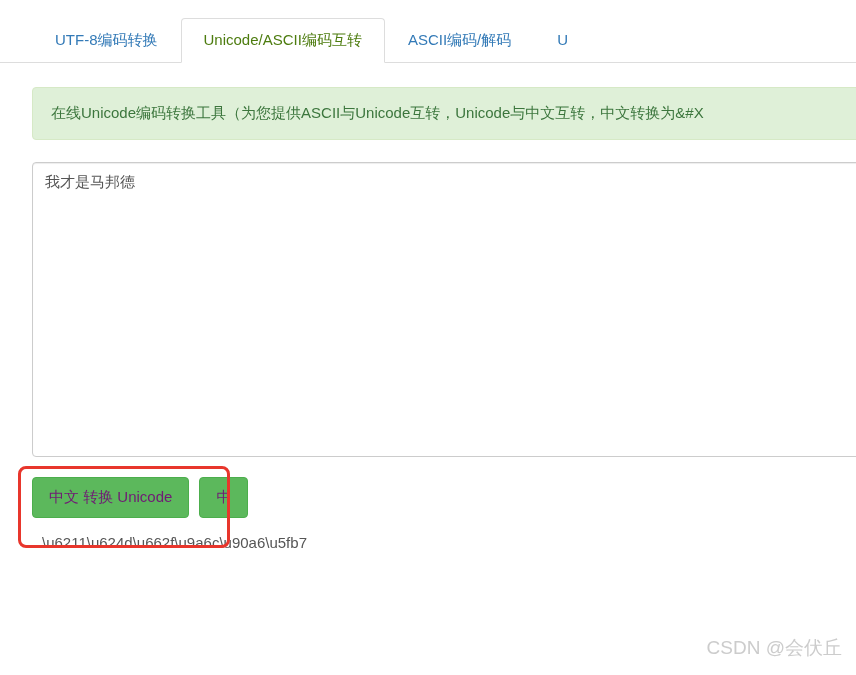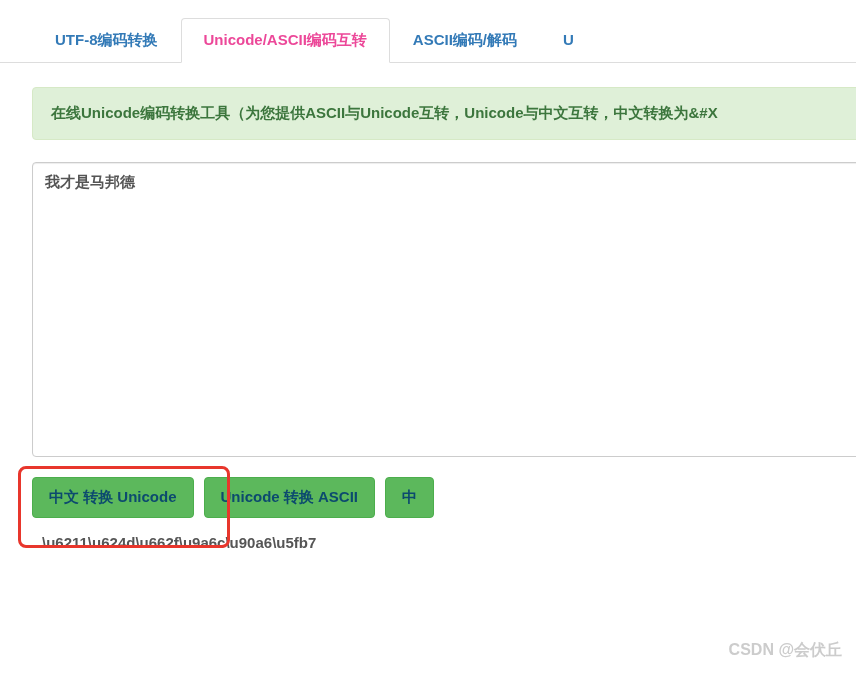--- a/index.html
+++ b/index.html
@@ -1,19 +1,18 @@
 <!DOCTYPE html>
 <html><head>
   <meta charset="utf-8">
   <style>
     * {
       box-sizing: border-box;
       margin: 0;
       padding: 0;
-      font-weight: bold;
     }
     body {
       font-family: -apple-system, BlinkMacSystemFont, "Segoe UI", "Microsoft YaHei", sans-serif;
       background: #fff;
       width: 856px;
       height: 675px;
       overflow: hidden;
       position: relative;
     }
     .tabs {
@@ -28,21 +27,21 @@
       color: #337ab7;
       cursor: pointer;
       font-size: 15px;
       border: 1px solid transparent;
       border-bottom: none;
       margin-bottom: -1px;
       background: transparent;
       white-space: nowrap;
     }
     .tab.active {
-      color: #ec4899;
+      color: #4d7c0f;
       background: #fff;
       border: 1px solid #ddd;
       border-bottom: 1px solid #fff;
       border-radius: 4px 4px 0 0;
     }
     .alert {
       margin: 24px 0 0 32px;
       padding: 16px 18px;
       background: #dff0d8;
       border: 1px solid #d6e9c6;
@@ -71,21 +70,21 @@
       box-shadow: inset 0 1px 1px rgba(0,0,0,0.075);
     }
     .button-row {
       display: flex;
       gap: 10px;
       margin: 16px 0 0 32px;
       width: 840px;
     }
     .btn {
       background: #5cb85c;
-      color: #0c4a6e;
+      color: #701a75;
       border: 1px solid #4cae4c;
       padding: 10px 16px;
       font-size: 15px;
       border-radius: 4px;
       cursor: pointer;
       white-space: nowrap;
       font-family: inherit;
     }
     .output {
       margin: 12px 0 0 32px;
@@ -102,21 +101,21 @@
       left: 18px;
       top: 466px;
       width: 212px;
       height: 82px;
     }
     .watermark {
       position: absolute;
       right: 14px;
       bottom: 14px;
       color: #ccc;
-      font-size: 16px;
+      font-size: 19px;
       font-family: sans-serif;
     }
   </style>
 </head>
 <body>
 
 <div class="tabs">
   <div class="tab">UTF-8编码转换</div>
   <div class="tab active">Unicode/ASCII编码互转</div>
   <div class="tab">ASCII编码/解码</div>
@@ -124,21 +123,20 @@
 </div>
 
 <div class="alert">在线Unicode编码转换工具（为您提供ASCII与Unicode互转，Unicode与中文互转，中文转换为&amp;#X</div>
 
 <div class="input-area">
   <textarea class="textarea" style="">我才是马邦德</textarea>
 </div>
 
 <div class="button-row">
   <button class="btn">中文 转换 Unicode</button>
-  <button class="btn">Unicode 转换 ASCII</button>
   <button class="btn">中</button>
 </div>
 
 <div class="output">\u6211\u624d\u662f\u9a6c\u90a6\u5fb7</div>
 
 <div class="highlight-box"></div>
 
 <div class="watermark">CSDN @会伏丘</div>
 
 </body></html>

